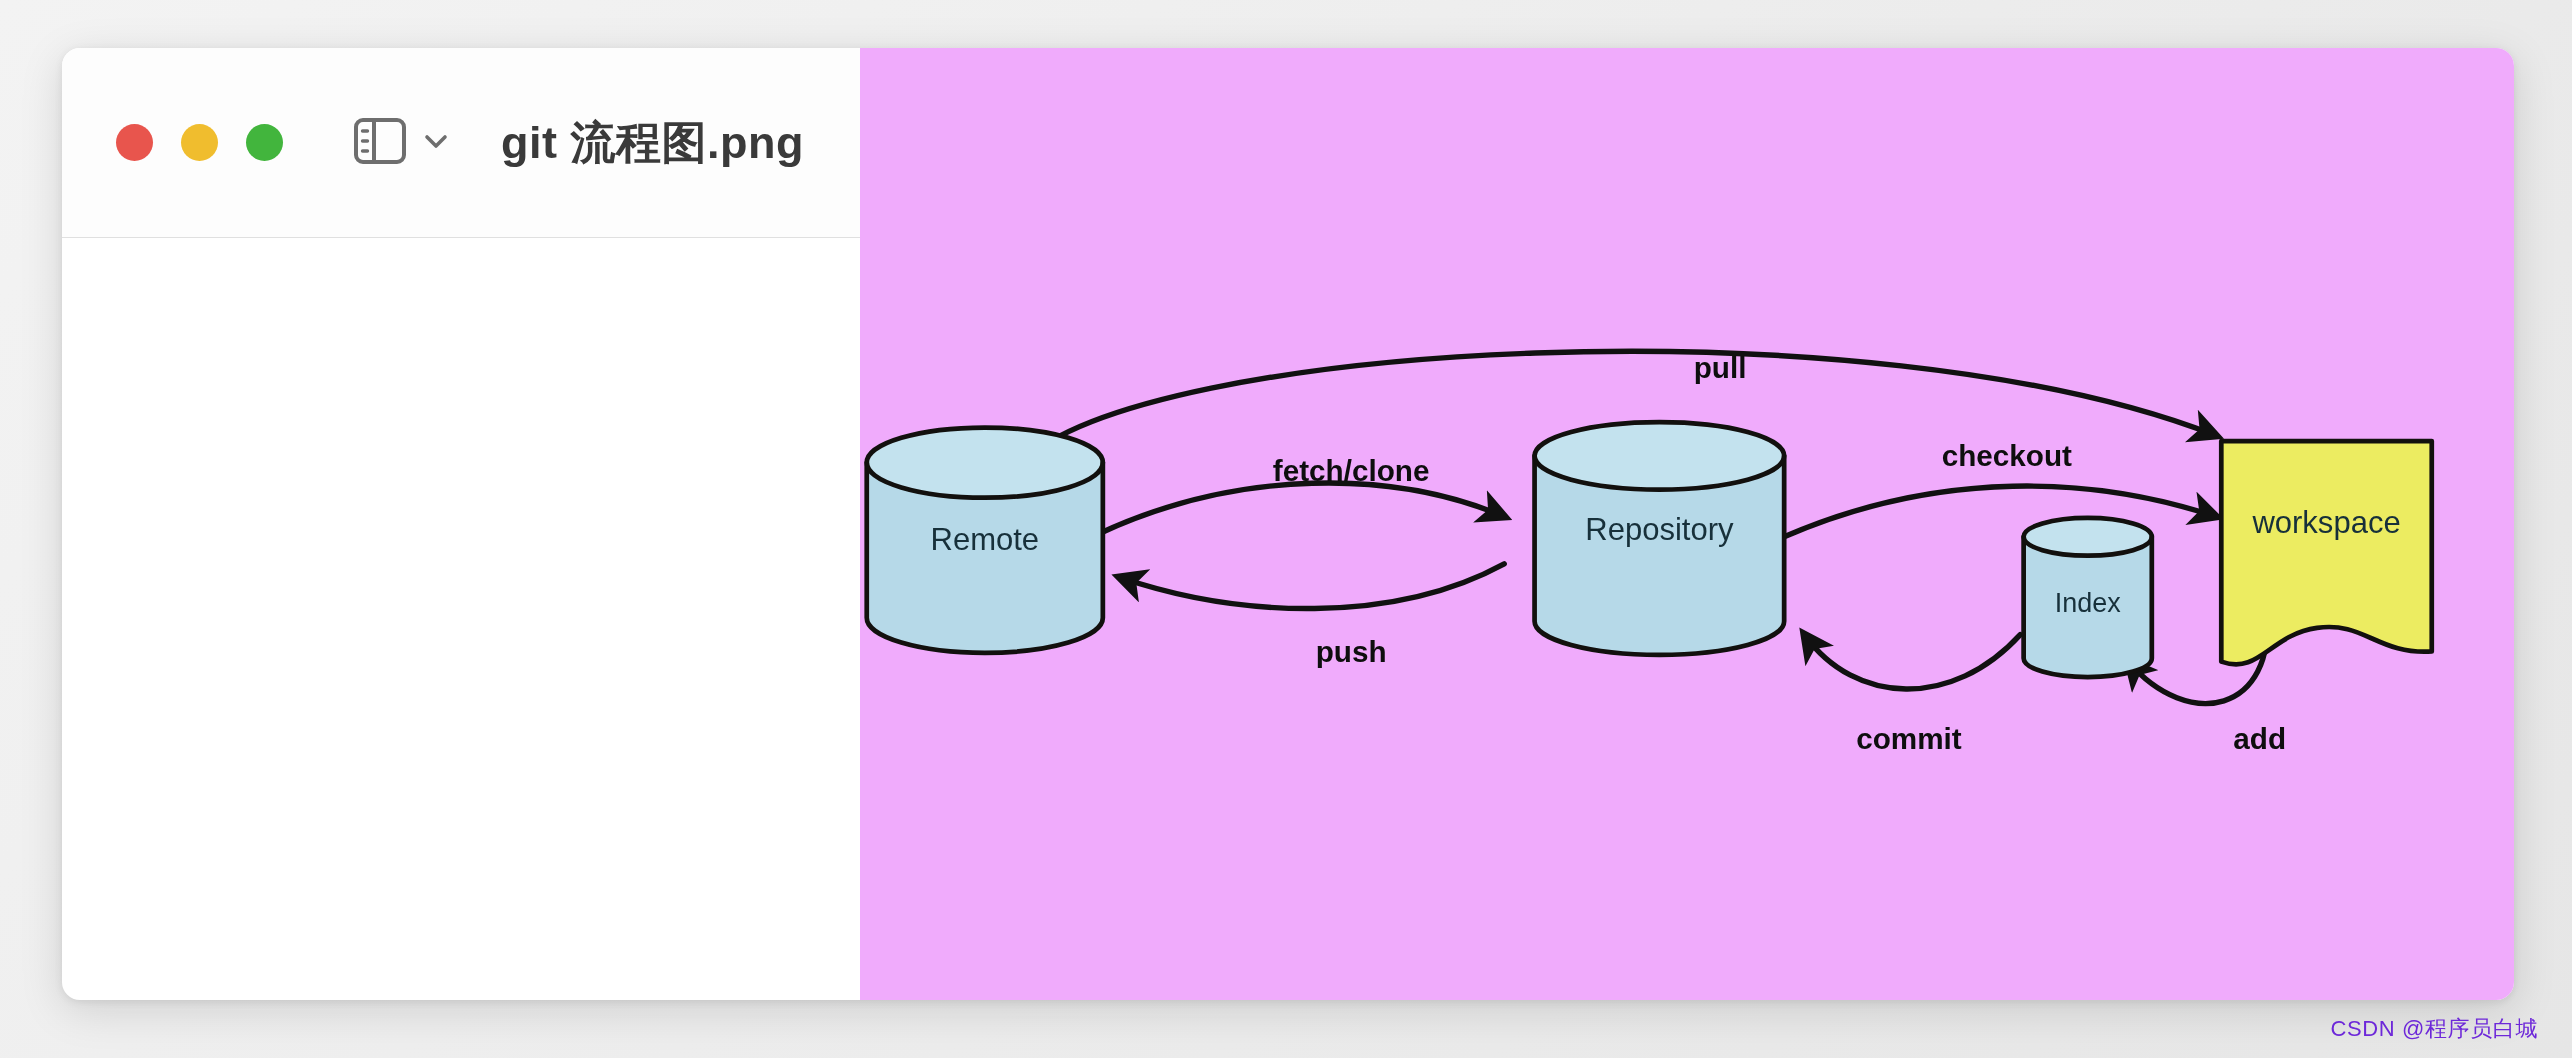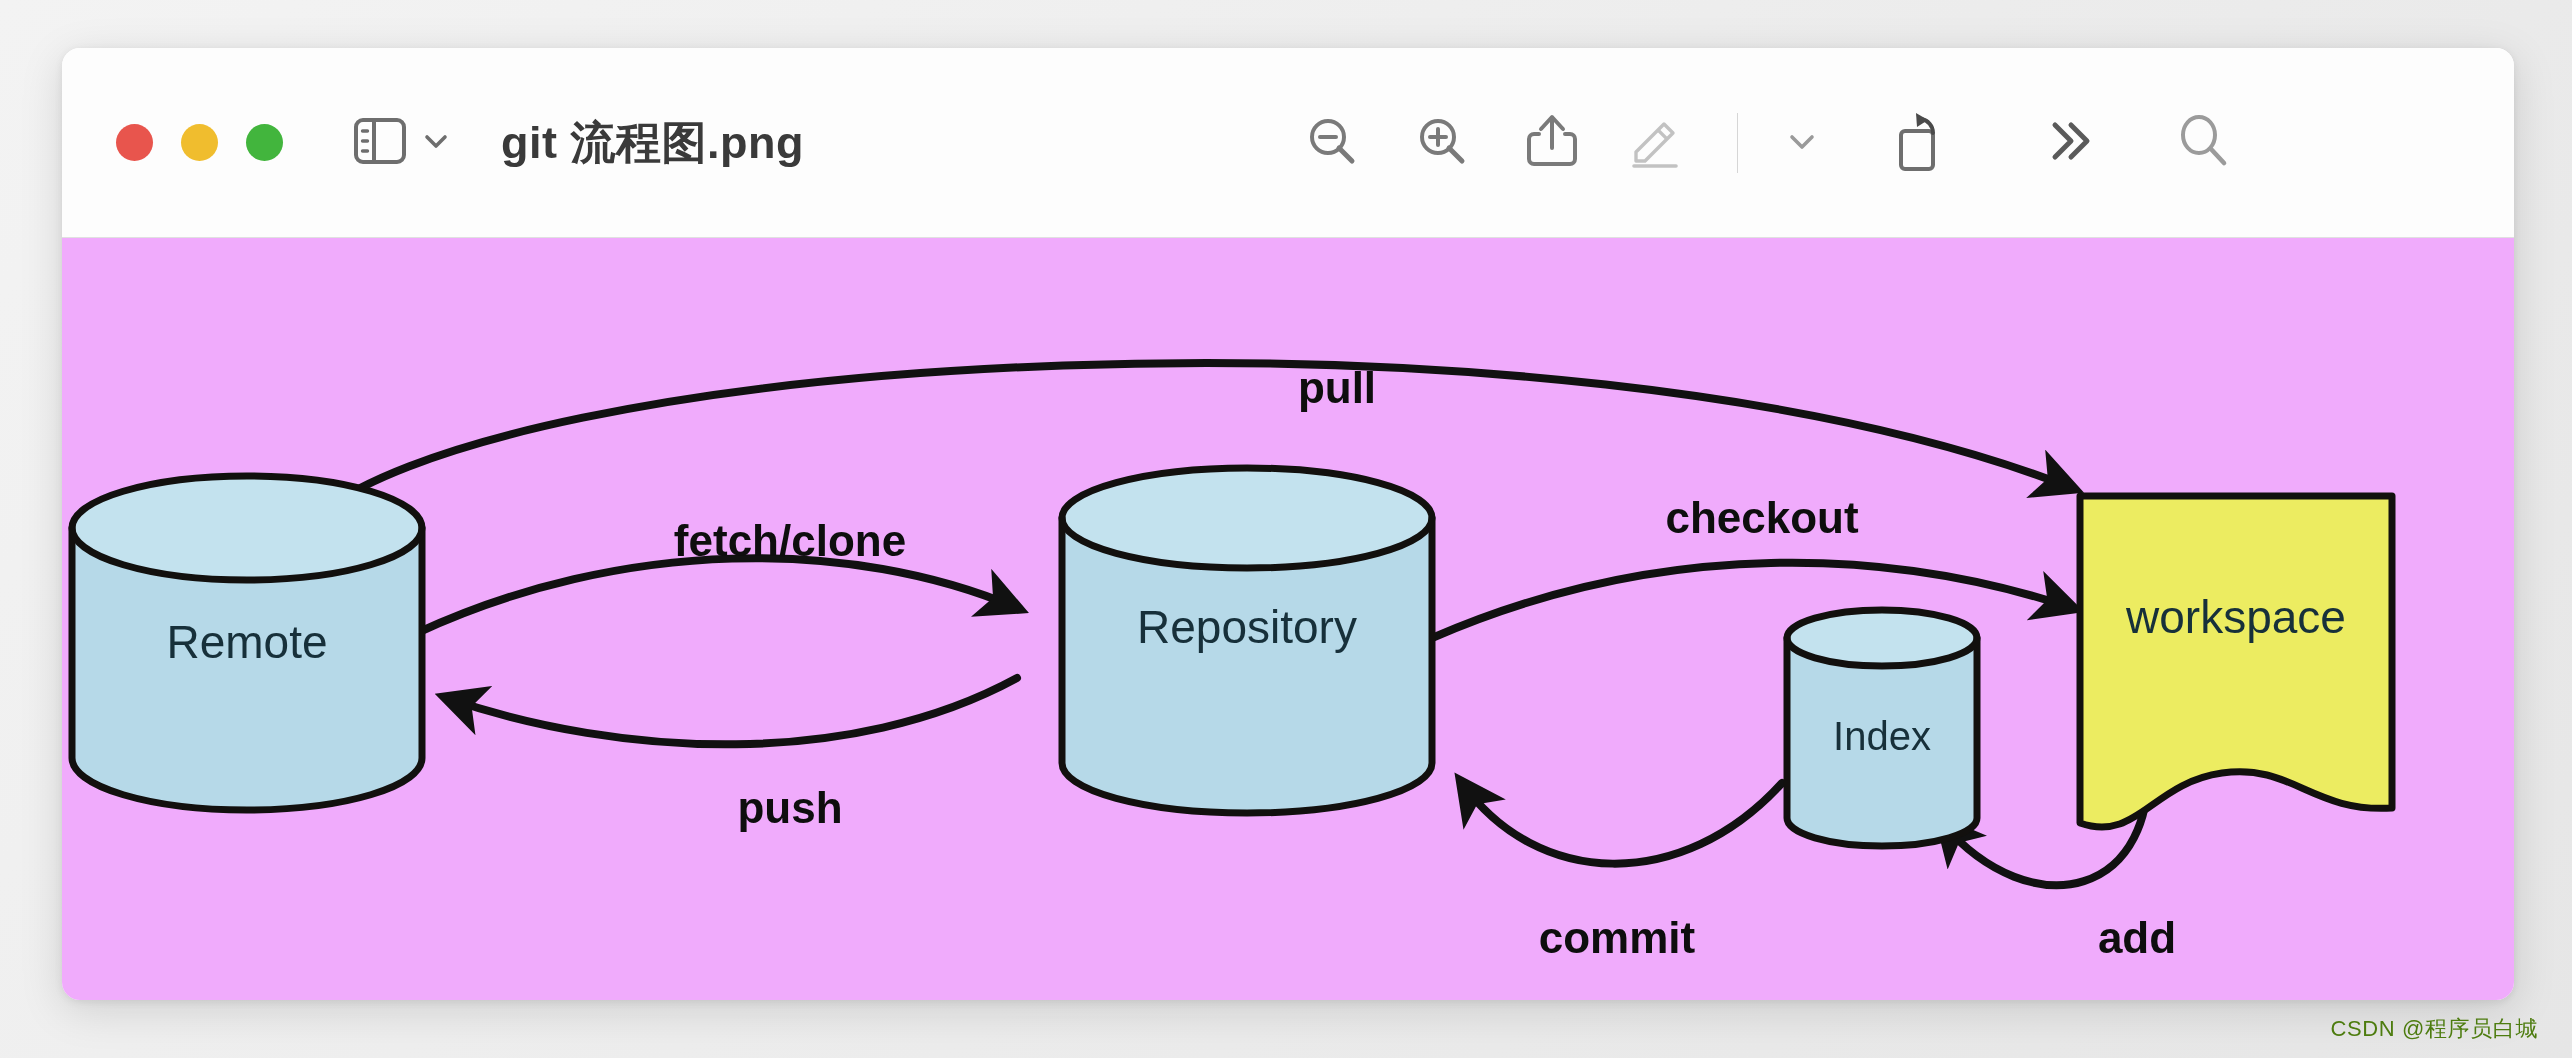--- a/index.html
+++ b/index.html
@@ -22,21 +22,20 @@
     left: 62px;
     top: 48px;
     width: 2452px;
     height: 952px;
     background: #ffffff;
     border-radius: 18px;
     box-shadow: 0 10px 44px rgba(0,0,0,0.13),
                 0 2px 8px rgba(0,0,0,0.08);
     overflow: hidden;
     display: flex;
-    flex-direction: column;
   }
 
   
   .titlebar {
     height: 190px;
     flex: 0 0 190px;
     background: #fdfdfd;
     border-bottom: 1px solid #e0e0e0;
     display: flex;
     align-items: center;
@@ -145,21 +144,21 @@
     stroke-linecap: round;
   }
   .arrowhead { fill: #111111; }
 
   
   .watermark {
     position: absolute;
     right: 34px;
     bottom: 14px;
     font-size: 22px;
-    color: #4d7c0f;
+    color: #6d28d9;
     font-family: "Liberation Sans", "DejaVu Sans", sans-serif;
     letter-spacing: 0.6px;
     white-space: nowrap;
   }
 </style>
 </head>
 <body>
 
 <div class="window">
 

